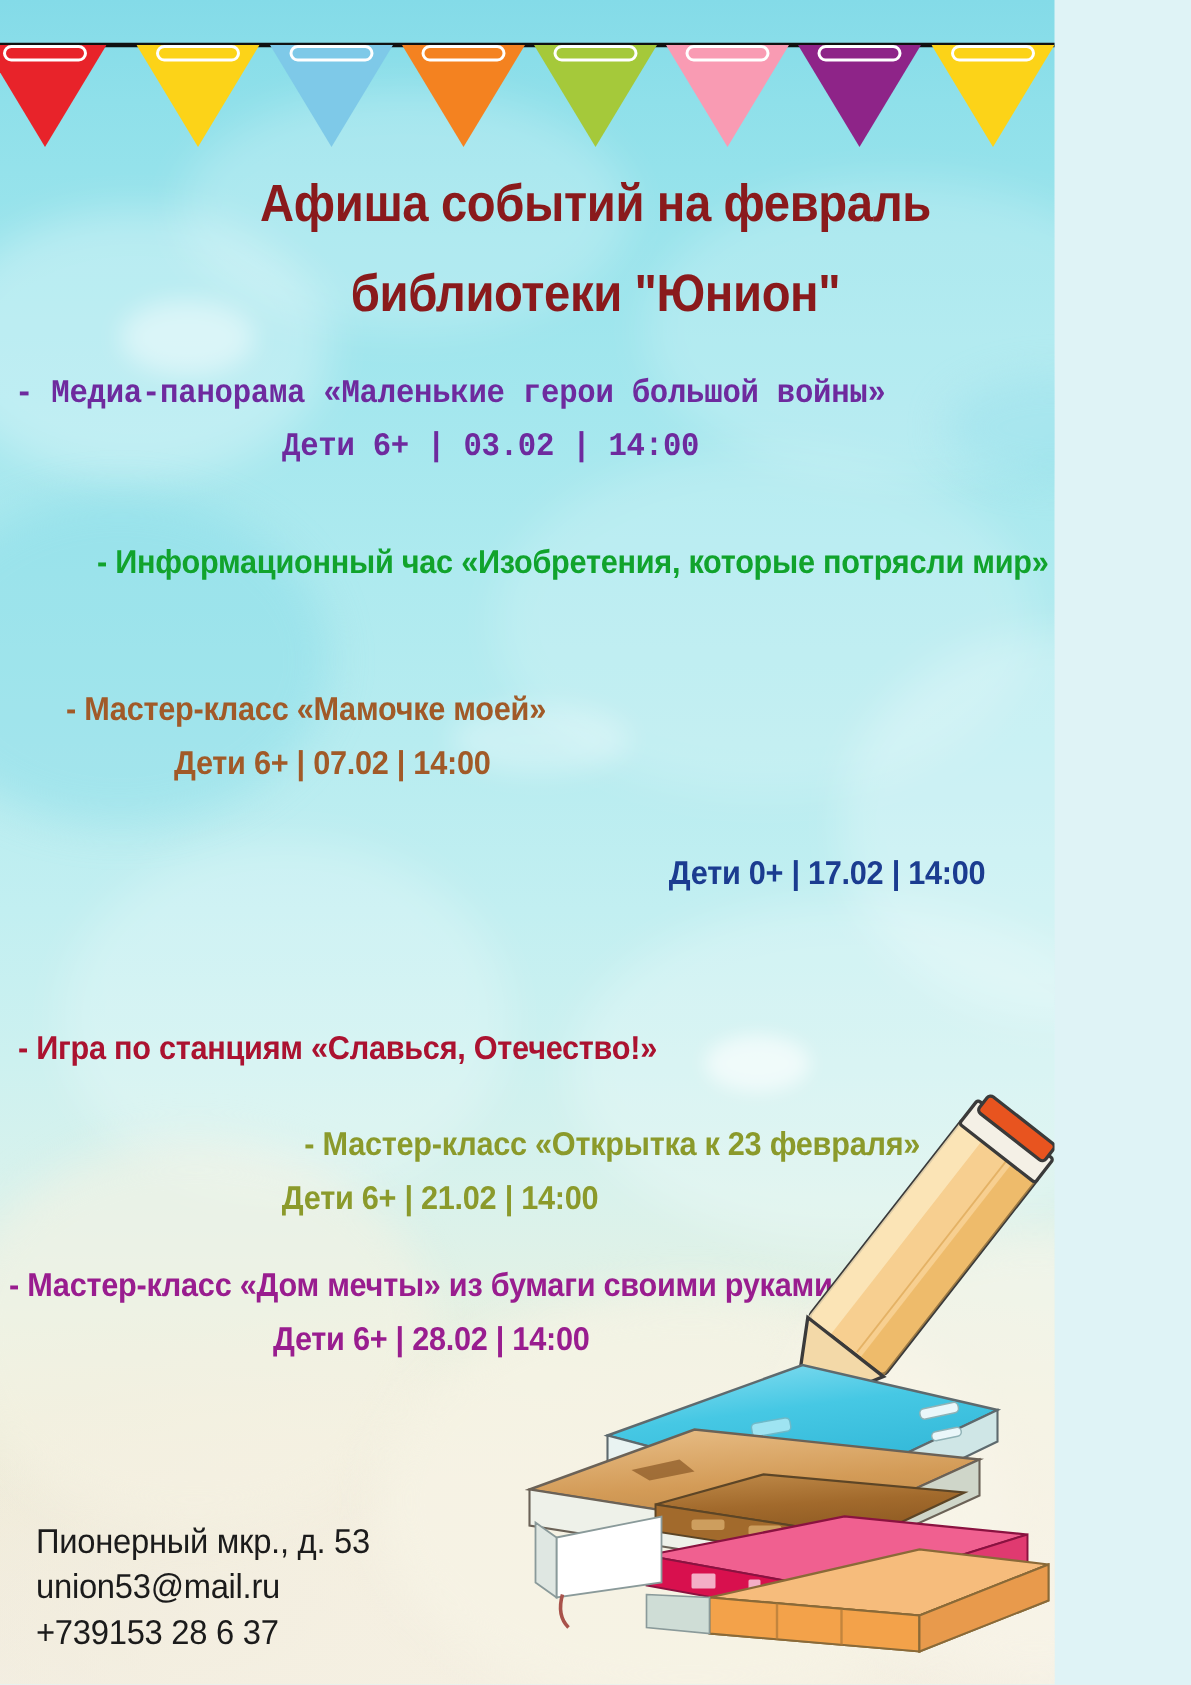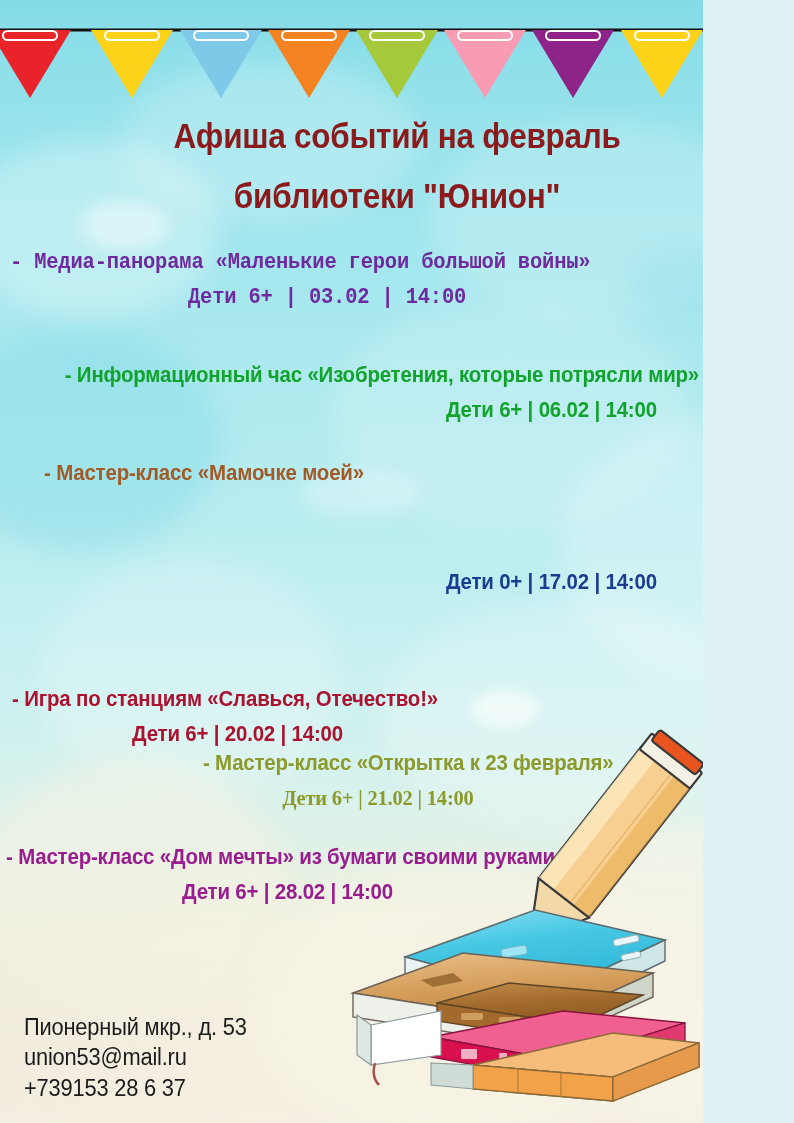--- a/index.html
+++ b/index.html
@@ -137,35 +137,34 @@
   <div class="title" style="top: 118px; color: rgb(138, 26, 28);">Афиша событий на февраль</div>
   <div class="title" style="top: 178px; color: rgb(138, 26, 28);">библиотеки "Юнион"</div>
 
   <div id="events">
       <div class="ev" style="top: 252px; color: rgb(110, 42, 158); left: 10px; font-family: Liberation Mono, monospace;">
         <div><span class="line1">- Медиа-панорама «Маленькие герои большой войны»</span></div>
         <div style="padding-left: 178px;"><span class="line2">Дети 6+ | 03.02 | 14:00</span></div>
       </div>
       <div class="ev right" style="top: 364px; color: rgb(17, 163, 44); right: 4px;">
         <div><span class="line1">- Информационный час «Изобретения, которые потрясли мир»</span></div>
-        <div style="text-align: right; padding-right: 42px;"><span class="line2">Дети 6+ | 06.02 | 14:00</span></div>
       </div>
       <div class="ev" style="top: 462px; color: rgb(161, 90, 40); left: 24px; margin-left: 20px;">
         <div><span class="line1">- Мастер-класс  «Мамочке моей»</span></div>
+        <div style="padding-left: 72px;"><span class="line2">Дети 6+ | 07.02 | 14:00</span></div>
       </div>
       <div class="ev right" style="top: 558px; color: rgb(27, 60, 144); right: 4px;">
         <div style="text-align: right; padding-right: 42px;"><span class="line2">Дети 0+ | 17.02 | 14:00</span></div>
       </div>
       <div class="ev" style="top: 652px; color: rgb(171, 18, 48); left: 12px; margin-top: 36px;">
         <div><span class="line1">- Игра по станциям «Славься, Отечество!»</span></div>
-        <div style="padding-left: 120px;"><span class="line2">Дети 6+ | 20.02 | 14:00</span></div>
       </div>
       <div class="ev right" style="top: 752px; color: rgb(139, 154, 43); right: 90px;">
         <div><span class="line1">- Мастер-класс «Открытка к 23 февраля»</span></div>
-        <div style="text-align: center; padding-right: 42px; font-family: Liberation Serif, serif;"><span class="line2">Дети 6+ | 21.02 | 14:00</span></div>
+        <div style="text-align: left; padding-right: 42px;"><span class="line2">Дети 6+ | 21.02 | 14:00</span></div>
       </div>
       <div class="ev" style="top: 846px; color: rgb(153, 29, 143); left: 6px;">
         <div><span class="line1">- Мастер-класс «Дом мечты» из бумаги своими руками</span></div>
         <div style="padding-left: 176px;"><span class="line2">Дети 6+ | 28.02 | 14:00</span></div>
       </div>
     </div>
 
   <div class="illus">
     <svg viewBox="0 0 396 380" width="396" height="380">
       <defs>

